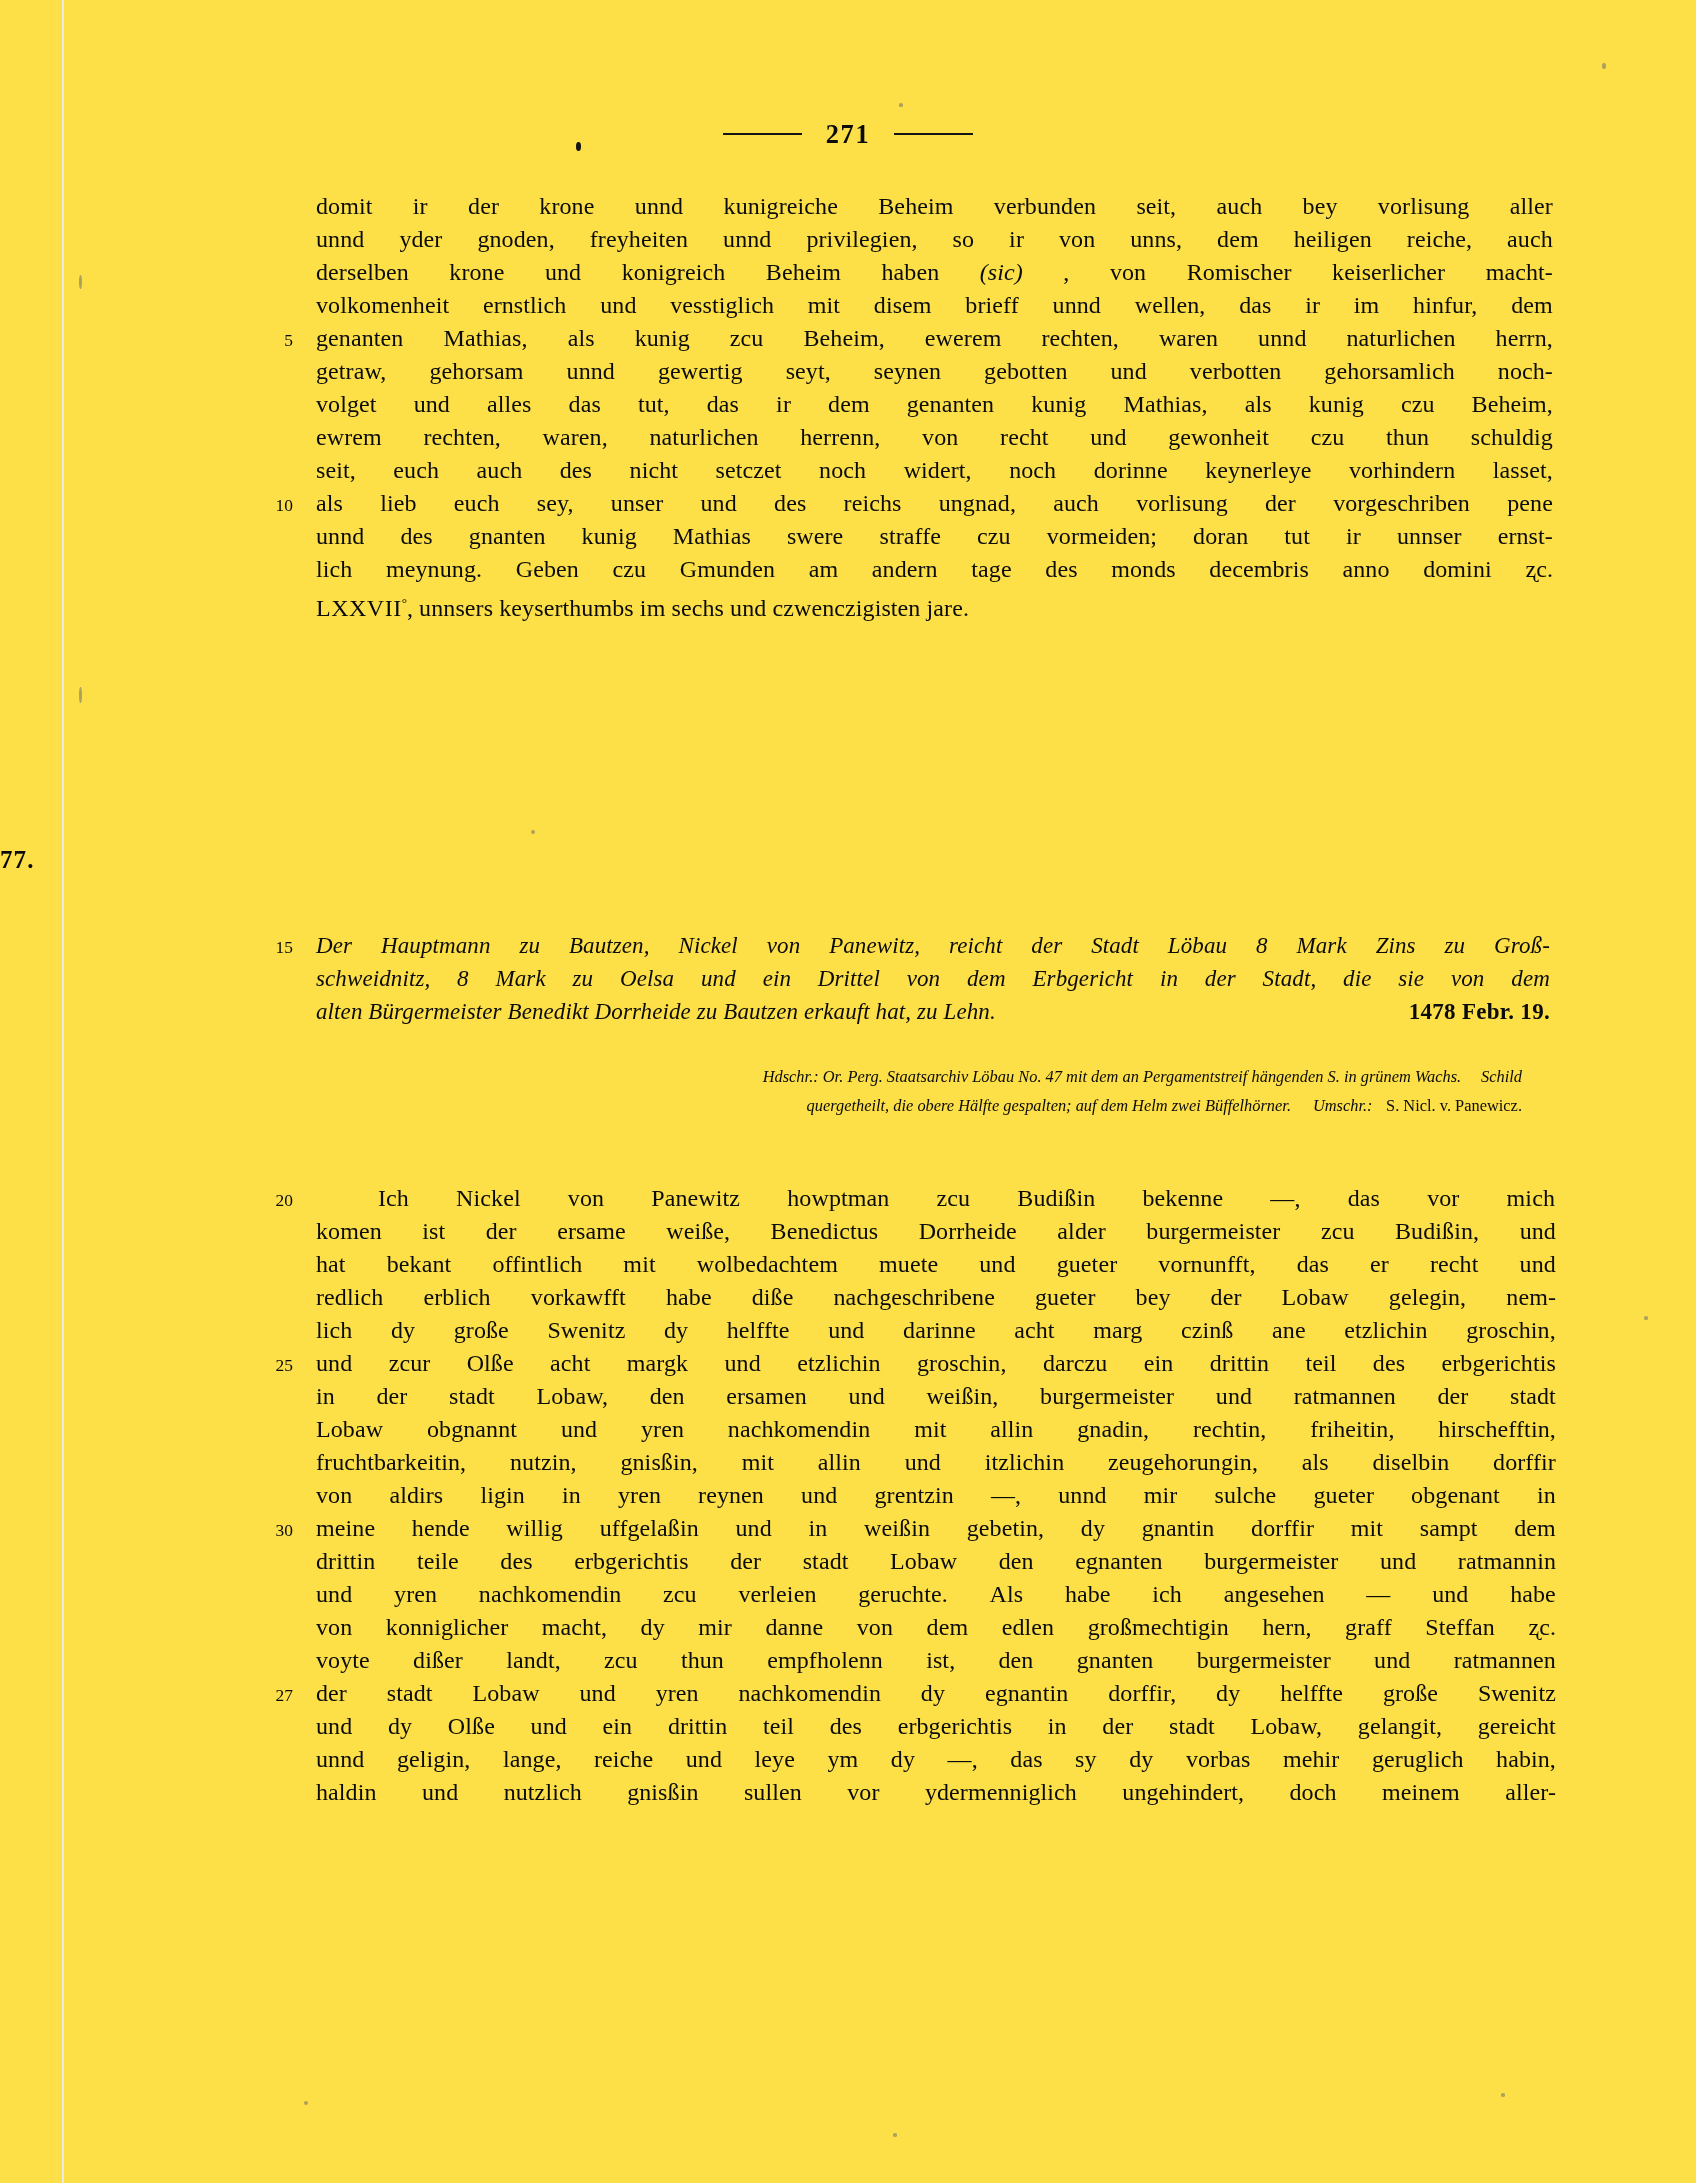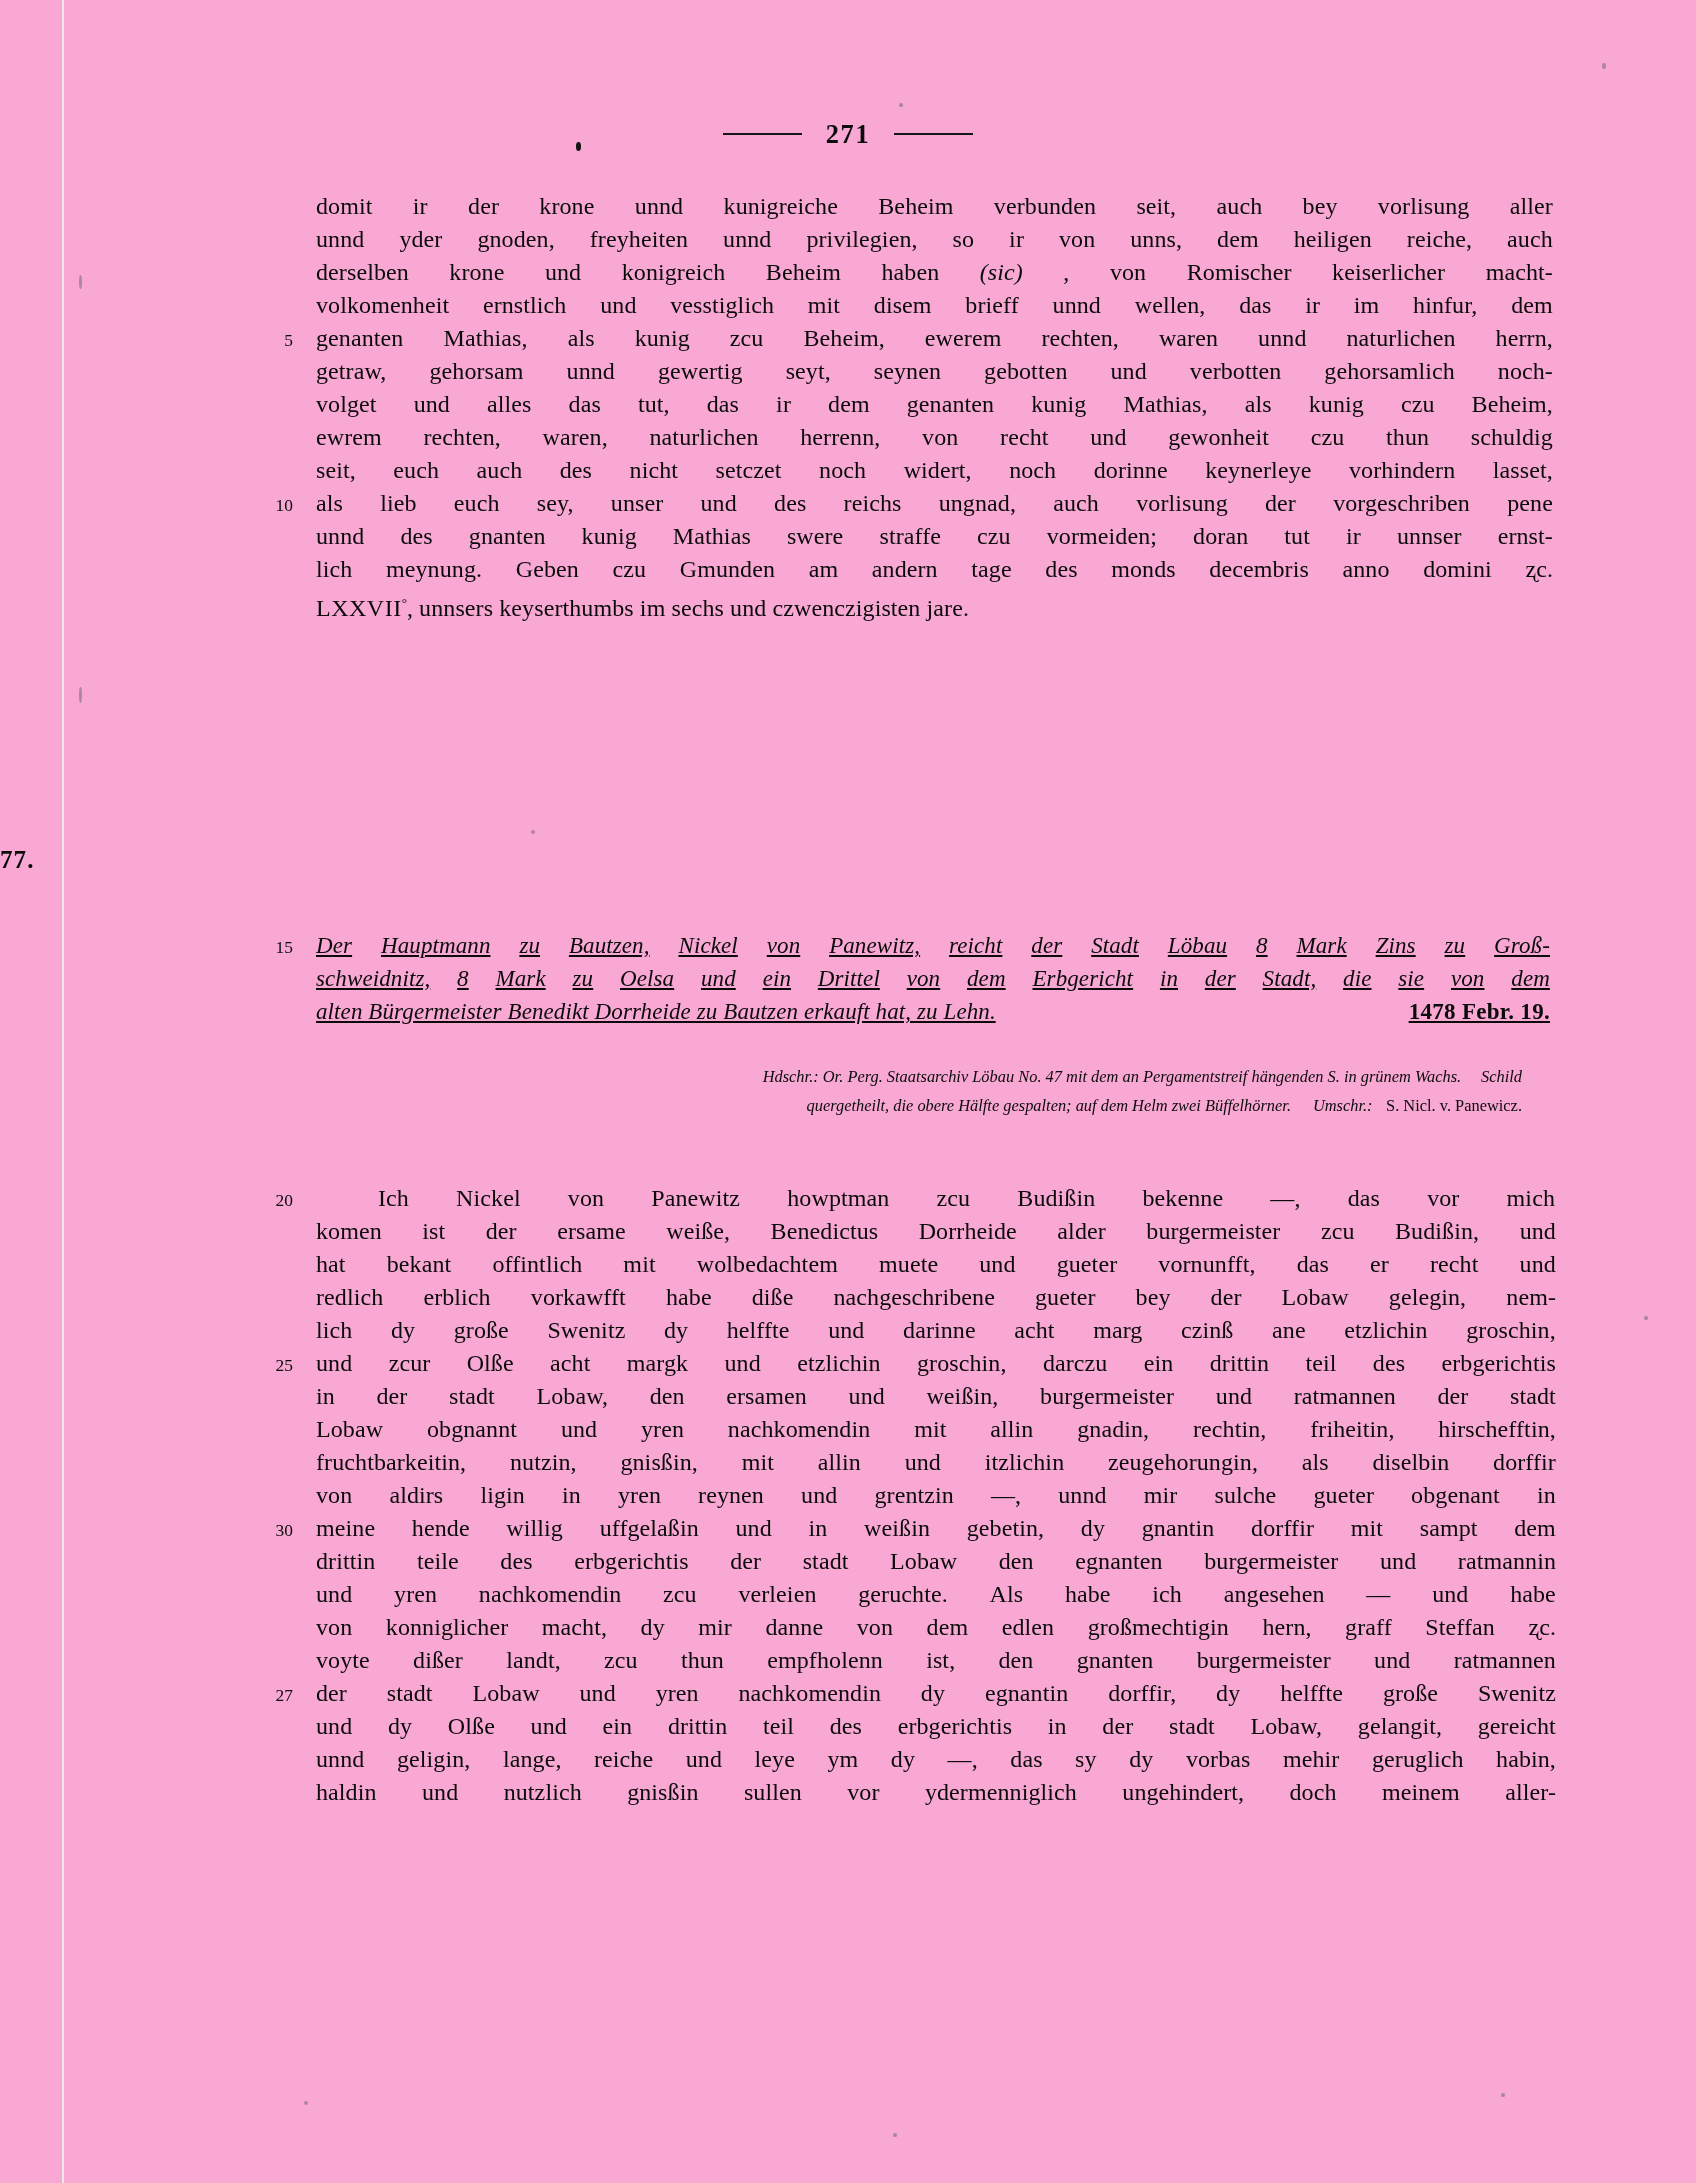--- a/index.html
+++ b/index.html
@@ -5,21 +5,21 @@
   html, body {
     margin: 0;
     padding: 0;
     background: #ffffff;
   }
 
   .page {
     position: relative;
     width: 1696px;
     height: 2183px;
-    background: #f9a8d4;
+    background: #fde047;
     overflow: hidden;
     font-family: "Liberation Serif", "DejaVu Serif", serif;
     color: #0b0b0b;
   }
 
   
   .scan-edge {
     position: absolute;
     top: 0;
     bottom: 0;
@@ -416,21 +416,21 @@
 
     <div class="tline">
       <span class="lno"></span>
       <span class="txt"><span class="smallcaps">LXXVII</span><span class="sup-o">°</span><span>, unnsers keyserthumbs im sechs und czwenczigisten jare.</span></span>
     </div>
 
   </div>
 
   <div class="section-no" style="top:846px;">77.</div>
 
-  <div class="block regest" style="top:929px;text-decoration:underline;">
+  <div class="block regest" style="top:929px;">
 
     <div class="tline">
       <span class="lno">15</span>
       <span class="txt just">
           <span>Der</span>
           <span>Hauptmann</span>
           <span>zu</span>
           <span>Bautzen,</span>
           <span>Nickel</span>
           <span>von</span>

